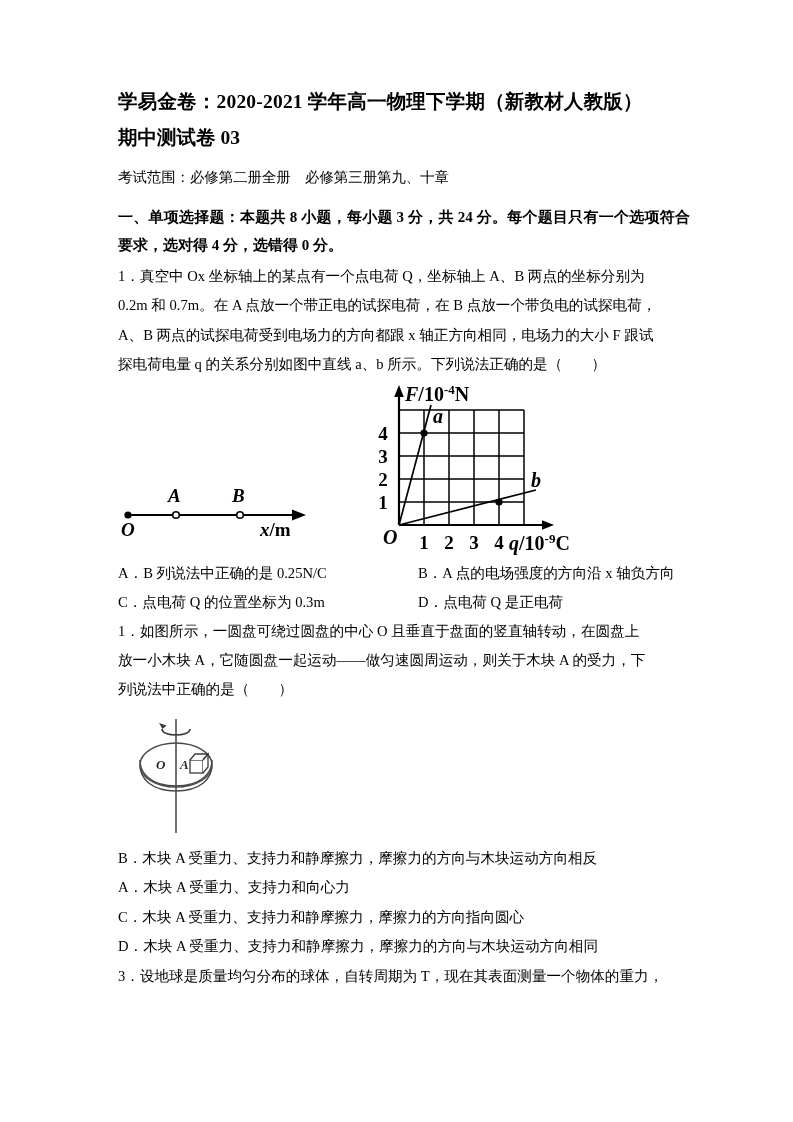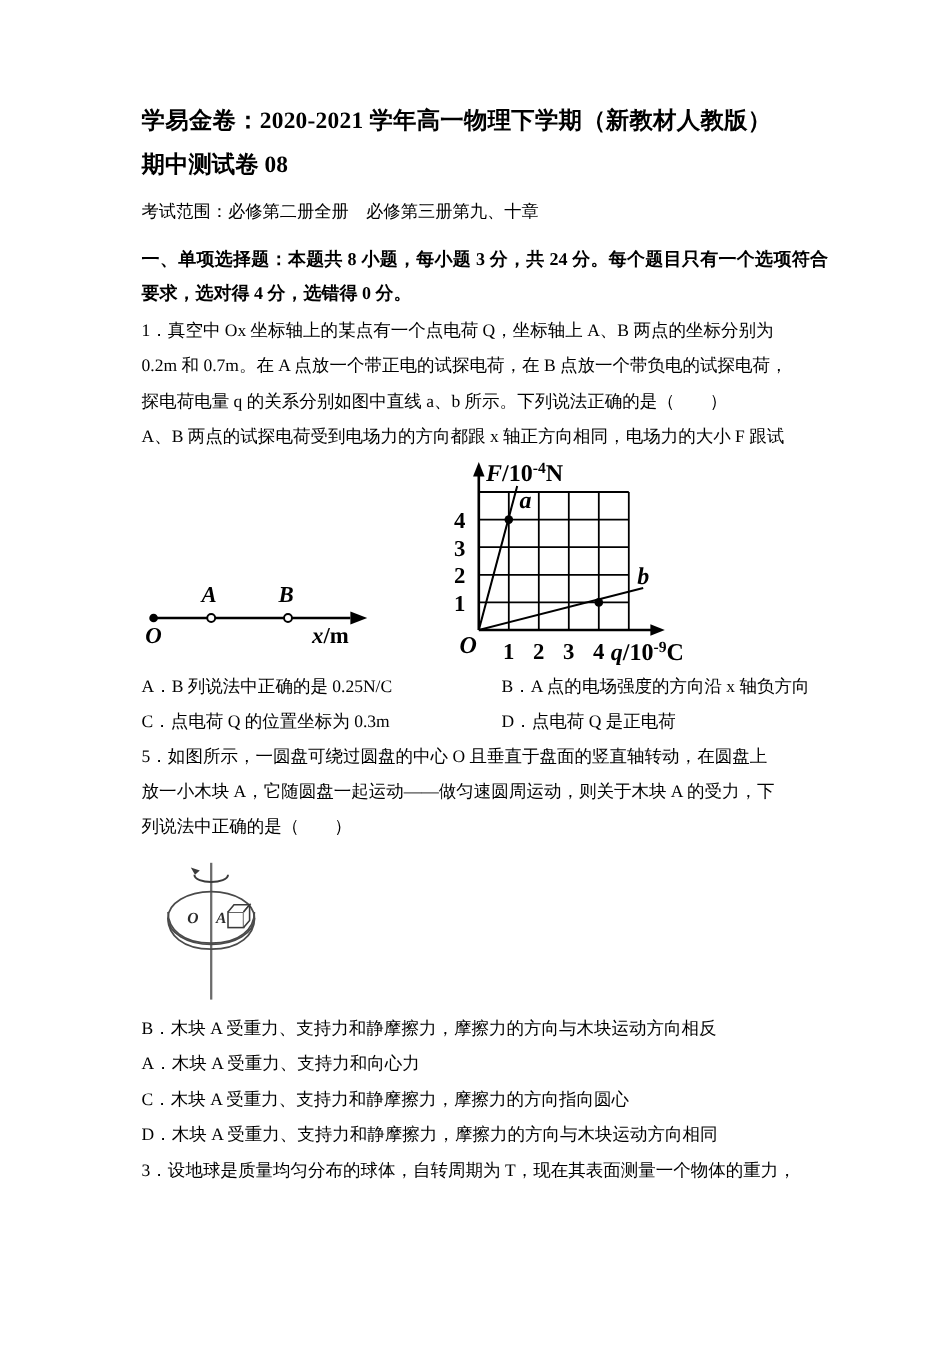--- a/index.html
+++ b/index.html
@@ -109,30 +109,30 @@
     font-style: normal;
     font-weight: bold;
   }
 </style>
 </head>
 <body>
 
 <div class="page">
 
   <h1 class="doc-title">学易金卷：2020-2021 学年高一物理下学期（新教材人教版）</h1>
-  <h2 class="doc-subtitle">期中测试卷 08</h2>
+  <h2 class="doc-subtitle">期中测试卷 03</h2>
   <p class="scope-line">考试范围：必修第二册全册　必修第三册第九、十章</p>
 
   <p class="section-head">一、单项选择题：本题共 8 小题，每小题 3 分，共 24 分。每个题目只有一个选项符合要求，选对得 4 分，选错得 0 分。</p>
 
   <div>
     <p class="q-text">1．真空中 Ox 坐标轴上的某点有一个点电荷 Q，坐标轴上 A、B 两点的坐标分别为</p>
     <p class="q-text">0.2m 和 0.7m。在 A 点放一个带正电的试探电荷，在 B 点放一个带负电的试探电荷，</p>
+    <p class="q-text">A、B 两点的试探电荷受到电场力的方向都跟 x 轴正方向相同，电场力的大小 F 跟试</p>
     <p class="q-text">探电荷电量 q 的关系分别如图中直线 a、b 所示。下列说法正确的是（　　）</p>
-    <p class="q-text">A、B 两点的试探电荷受到电场力的方向都跟 x 轴正方向相同，电场力的大小 F 跟试</p>
 
     <div class="fig-row1">
 
       <div class="fig-numline">
         <svg width="200" height="62" viewBox="0 0 200 62">
 
           <line x1="8" y1="38" x2="172" y2="38" stroke="#000" stroke-width="2.1"></line>
 
           <polygon points="172,32.5 186,38 172,43.5" fill="#000"></polygon>
 
@@ -201,21 +201,21 @@
 
     <div class="opt-grid">
       <div>A．B 列说法中正确的是 0.25N/C</div>
       <div>B．A 点的电场强度的方向沿 x 轴负方向</div>
       <div>C．点电荷 Q 的位置坐标为 0.3m</div>
       <div>D．点电荷 Q 是正电荷</div>
     </div>
   </div>
 
   <div>
-    <p class="q-text tight">5．如图所示，一圆盘可绕过圆盘的中心 O 且垂直于盘面的竖直轴转动，在圆盘上</p>
+    <p class="q-text tight">1．如图所示，一圆盘可绕过圆盘的中心 O 且垂直于盘面的竖直轴转动，在圆盘上</p>
     <p class="q-text tight">放一小木块 A，它随圆盘一起运动——做匀速圆周运动，则关于木块 A 的受力，下</p>
     <p class="q-text tight">列说法中正确的是（　　）</p>
 
     <div class="fig-disk">
       <svg width="160" height="125" viewBox="0 0 160 125">
 
         <line x1="58" y1="6" x2="58" y2="120" stroke="#6b6b6b" stroke-width="1.9"></line>
 
         <path d="M44 16 C44 24, 72 24, 72 16" stroke="#3a3a3a" stroke-width="1.6" fill="none"></path>
         <path d="M44.5 16 L41 10 L48.5 12.5 Z" fill="#3a3a3a"></path>

